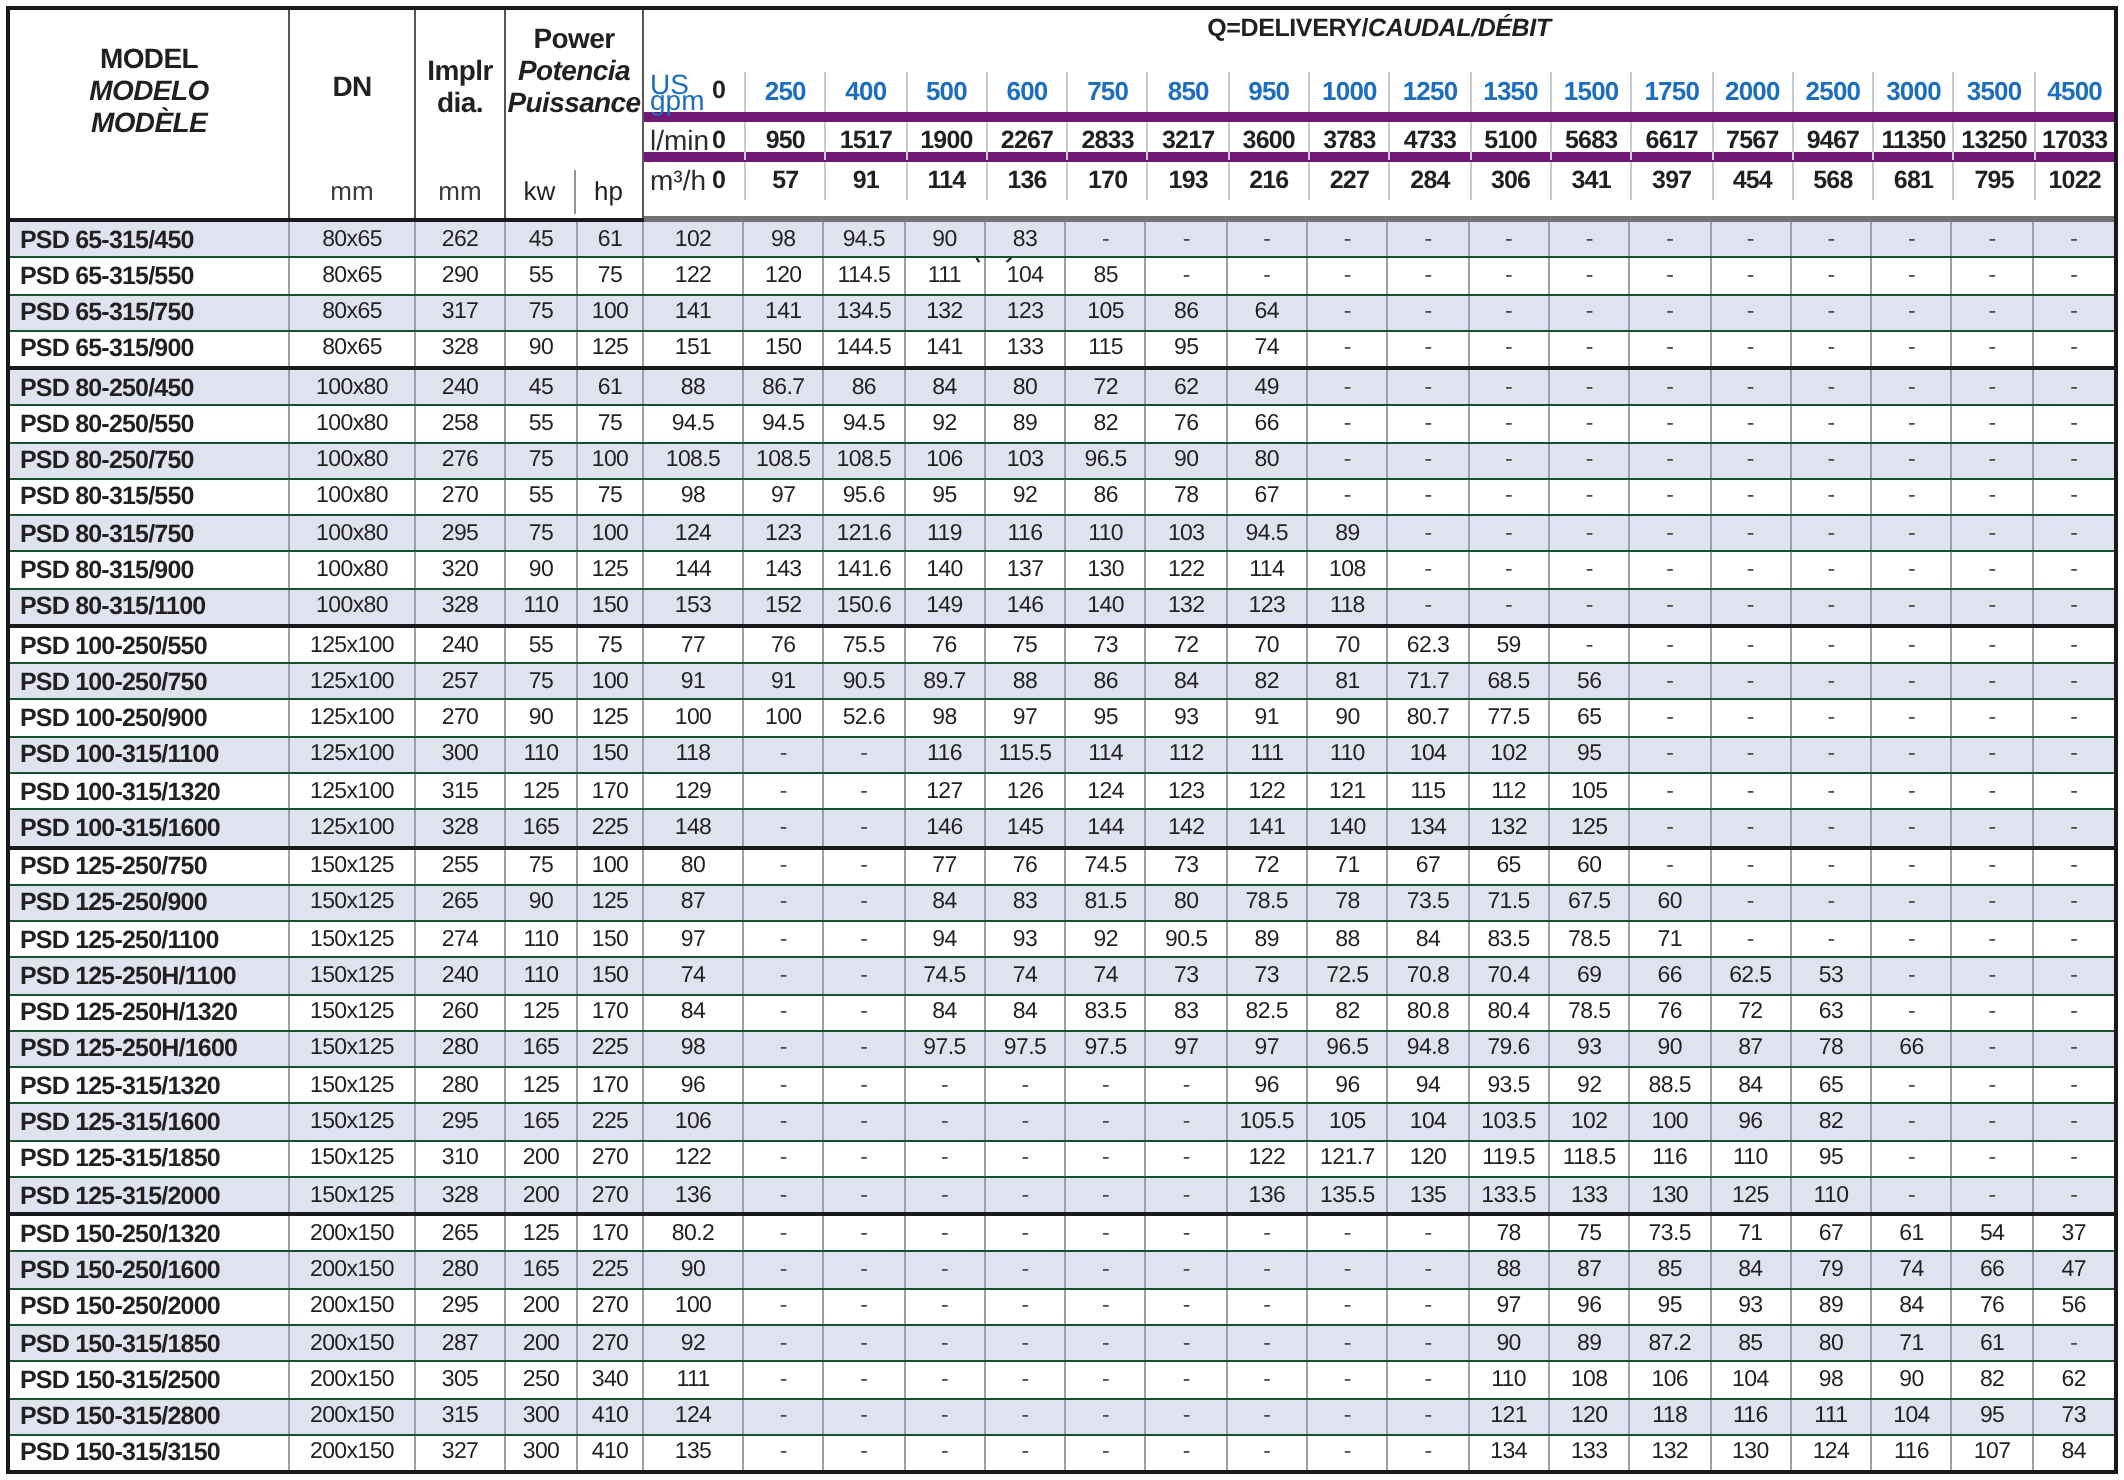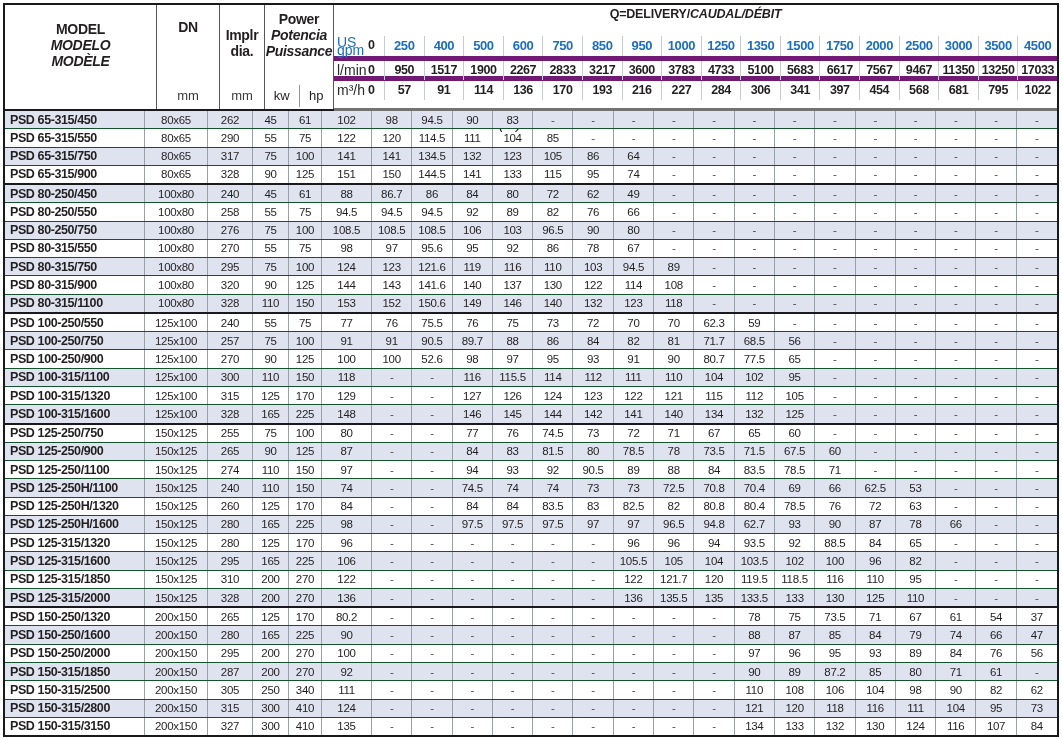--- a/index.html
+++ b/index.html
@@ -3,21 +3,21 @@
 <meta charset="utf-8">
 <style>
   * { margin:0; padding:0; box-sizing:border-box; }
   html,body { width:1062px; height:740px; background:#fff; font-family:"Liberation Sans","DejaVu Sans",sans-serif; }
   .sheet { width:1062px; height:740px; padding:3px; background:#fff; }
   .table { width:100%; height:100%; border:2px solid #1a1a1e; display:flex; flex-direction:column; background:#fff; color:#231f20; }
 
   
   .header { height:106px; display:flex; border-bottom:2px solid #1a1a1e; flex:none; }
   .hcell { border-right:1px solid #54565a; display:flex; flex-direction:column; align-items:center; justify-content:space-between; padding:6px 0 2px 0; }
-  .hcell.model { width:152px; }
+  .hcell.model { width:140px; }
   .hcell.dn { width:63px; }
   .hcell.implr { width:45px; }
   .hcell.power { width:69px; }
   .htitle { font-weight:bold; font-size:14px; line-height:16px; text-align:center; letter-spacing:-0.3px; }
   .htitle .it { font-style:italic; }
   .hunit { font-size:13px; line-height:22px; color:#3a3a3a; }
   .model .htitle { margin-top:10px; }
   .power-units { display:flex; width:100%; }
   .power-units span { flex:1; text-align:center; font-size:13px; line-height:22px; }
   .power-units span:first-child { border-right:1px solid #8f959e; }
@@ -57,21 +57,21 @@
     <div class="header">
       <div class="hcell model">
         <div class="htitle">
           <div>MODEL</div>
           <div class="it">MODELO</div>
           <div class="it">MODÈLE</div>
         </div>
         <div class="hunit">&nbsp;</div>
       </div>
       <div class="hcell dn">
-        <div class="htitle" style="margin-top:8px">DN</div>
+        <div class="htitle" style="margin-top:24px">DN</div>
         <div class="hunit">mm</div>
       </div>
       <div class="hcell implr">
         <div class="htitle" style="margin-top:16px">
           <div>Implr</div>
           <div>dia.</div>
         </div>
         <div class="hunit">mm</div>
       </div>
       <div class="hcell power">
@@ -730,21 +730,21 @@
           <div class="cell">98</div>
           <div class="cell dash">-</div>
           <div class="cell dash">-</div>
           <div class="cell">97.5</div>
           <div class="cell">97.5</div>
           <div class="cell">97.5</div>
           <div class="cell">97</div>
           <div class="cell">97</div>
           <div class="cell">96.5</div>
           <div class="cell">94.8</div>
-          <div class="cell">62.7</div>
+          <div class="cell">79.6</div>
           <div class="cell">93</div>
           <div class="cell">90</div>
           <div class="cell">87</div>
           <div class="cell">78</div>
           <div class="cell">66</div>
           <div class="cell dash">-</div>
           <div class="cell dash">-</div>
         </div>
         <div class="row">
           <div class="cell model-cell">PSD 125-315/1320</div>

